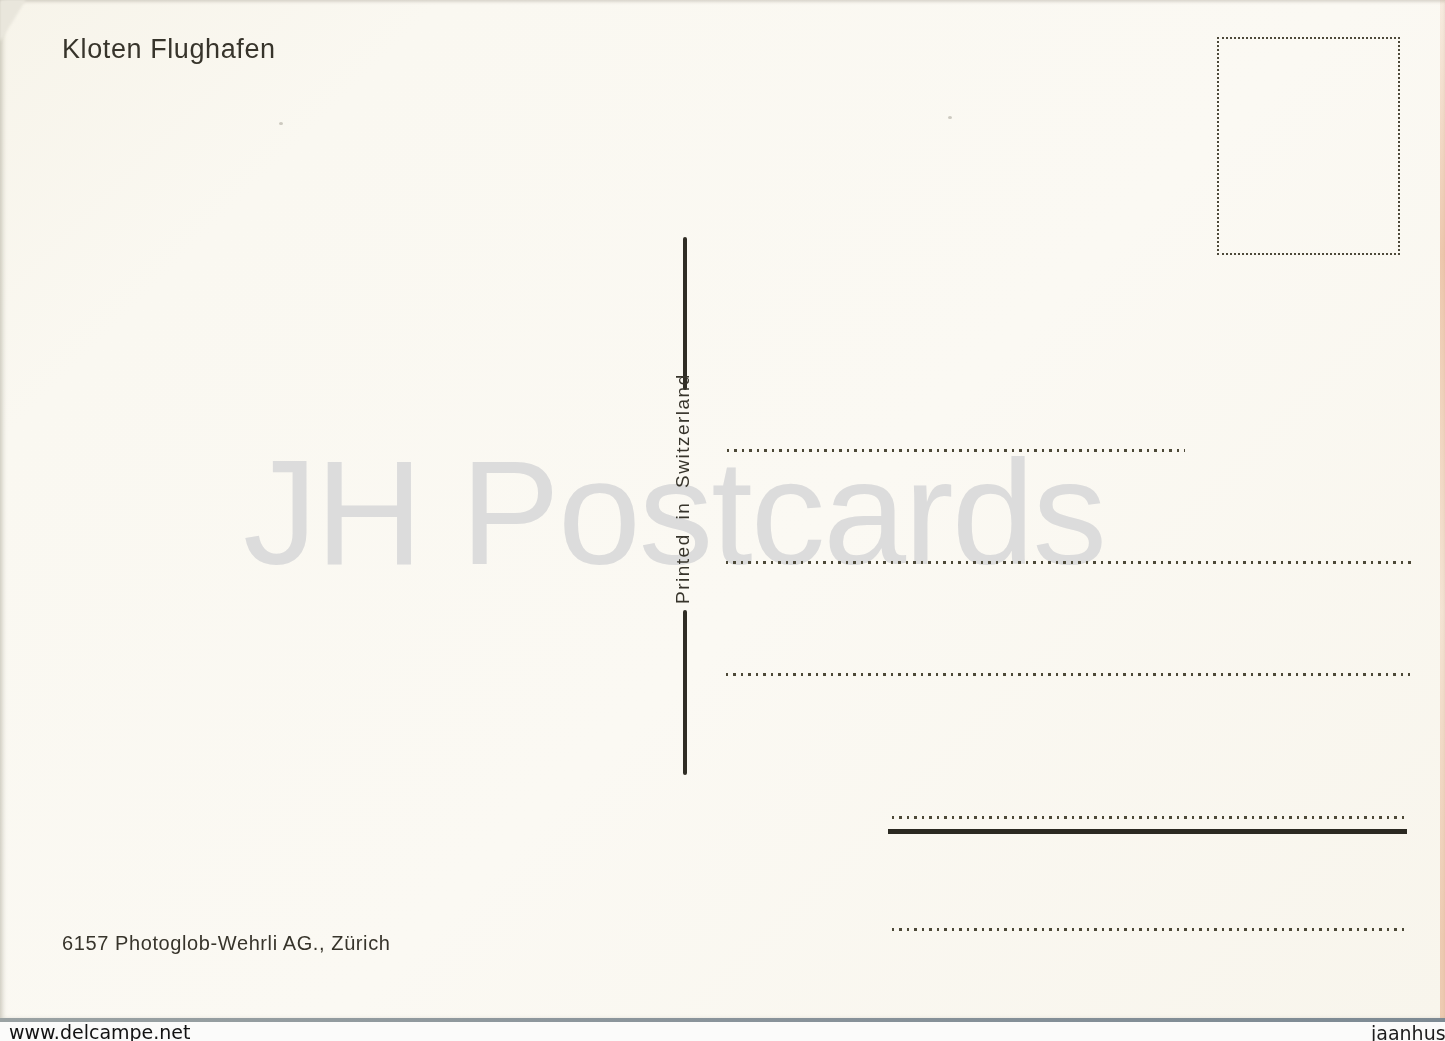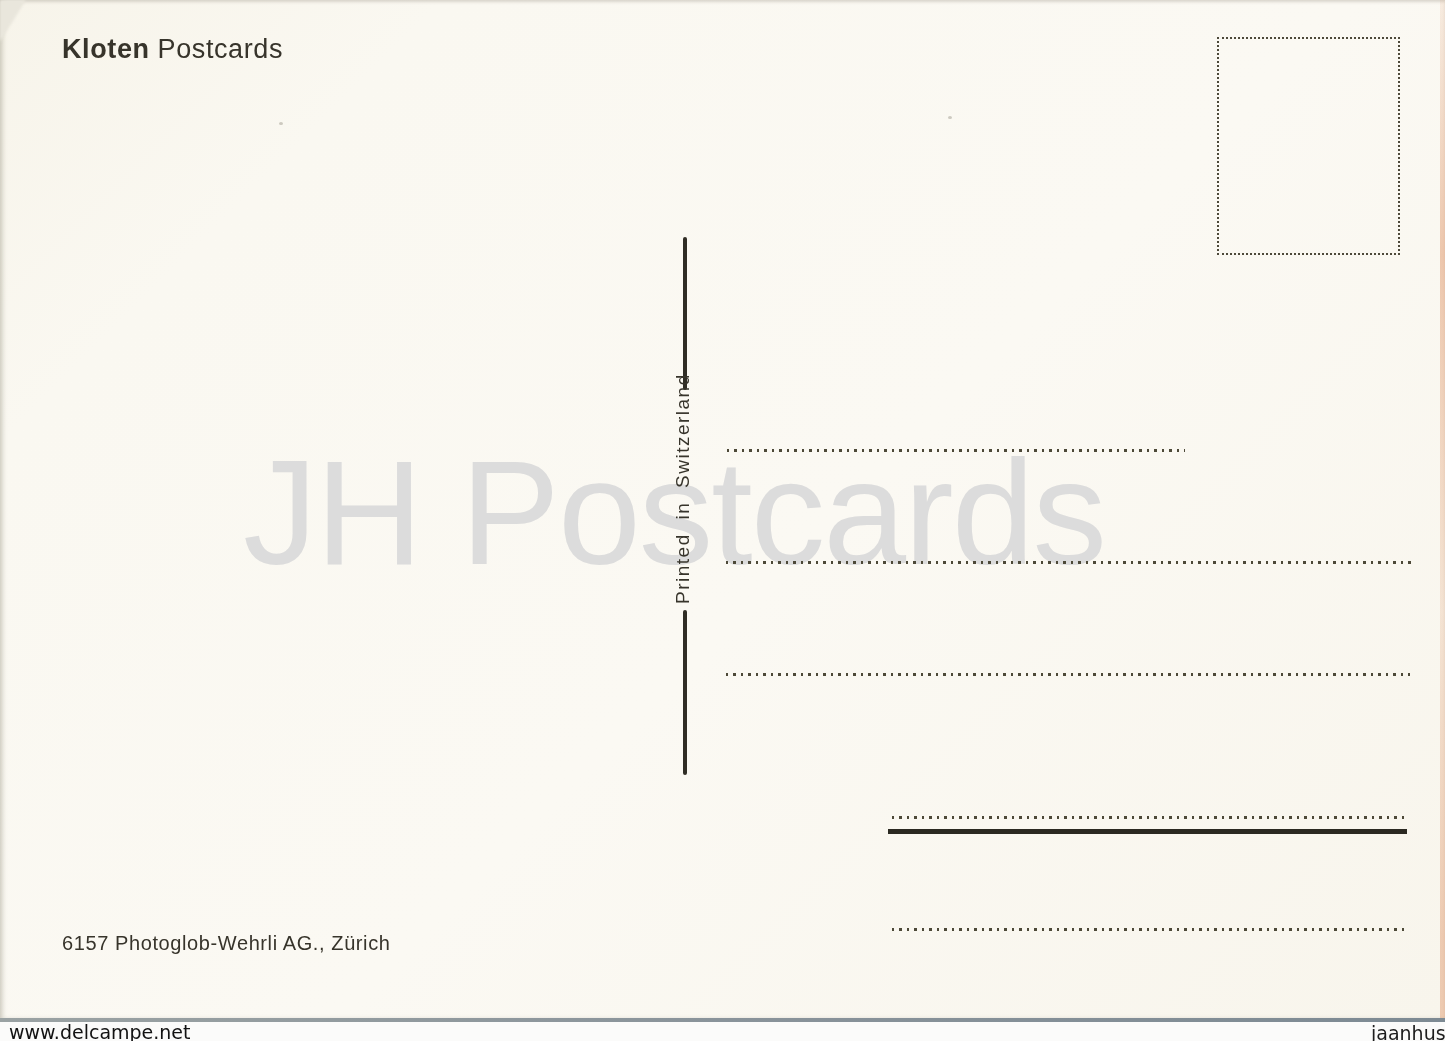--- a/index.html
+++ b/index.html
@@ -31,21 +31,21 @@
   .speck.s1{left:279px;top:122px;}
   .speck.s2{left:948px;top:116px;}
 
   
   .ink{color:#37342b;}
   .title{
     position:absolute;left:62px;top:34px;
     font-size:27px;letter-spacing:0.6px;
     z-index:3;
   }
-  .title .bold{font-weight:700;}
+  .title .bold{font-weight:400;}
   .title .reg{font-weight:400;margin-left:8px;}
 
   .stamp-box{
     position:absolute;left:1217px;top:37px;width:183px;height:218px;
     border:2px dotted #4d493a;
     box-sizing:border-box;
     z-index:3;
   }
 
   .vline{
@@ -121,21 +121,21 @@
 
 <div class="scene">
 
   <div class="card">
     <div class="corner-tear"></div>
     <div class="right-tint"></div>
     <div class="speck s1"></div>
     <div class="speck s2"></div>
 
     <div class="title ink">
-      <span class="bold">Kloten</span><span class="reg">Postcards</span>
+      <span class="bold">Kloten</span><span class="reg">Flughafen</span>
     </div>
 
     <div class="stamp-box"></div>
 
     <div class="vline top"></div>
     <div class="printed-in ink">Printed in Switzerland</div>
     <div class="vline bottom"></div>
 
     <div class="dotline dl1"></div>
     <div class="dotline dl2"></div>

